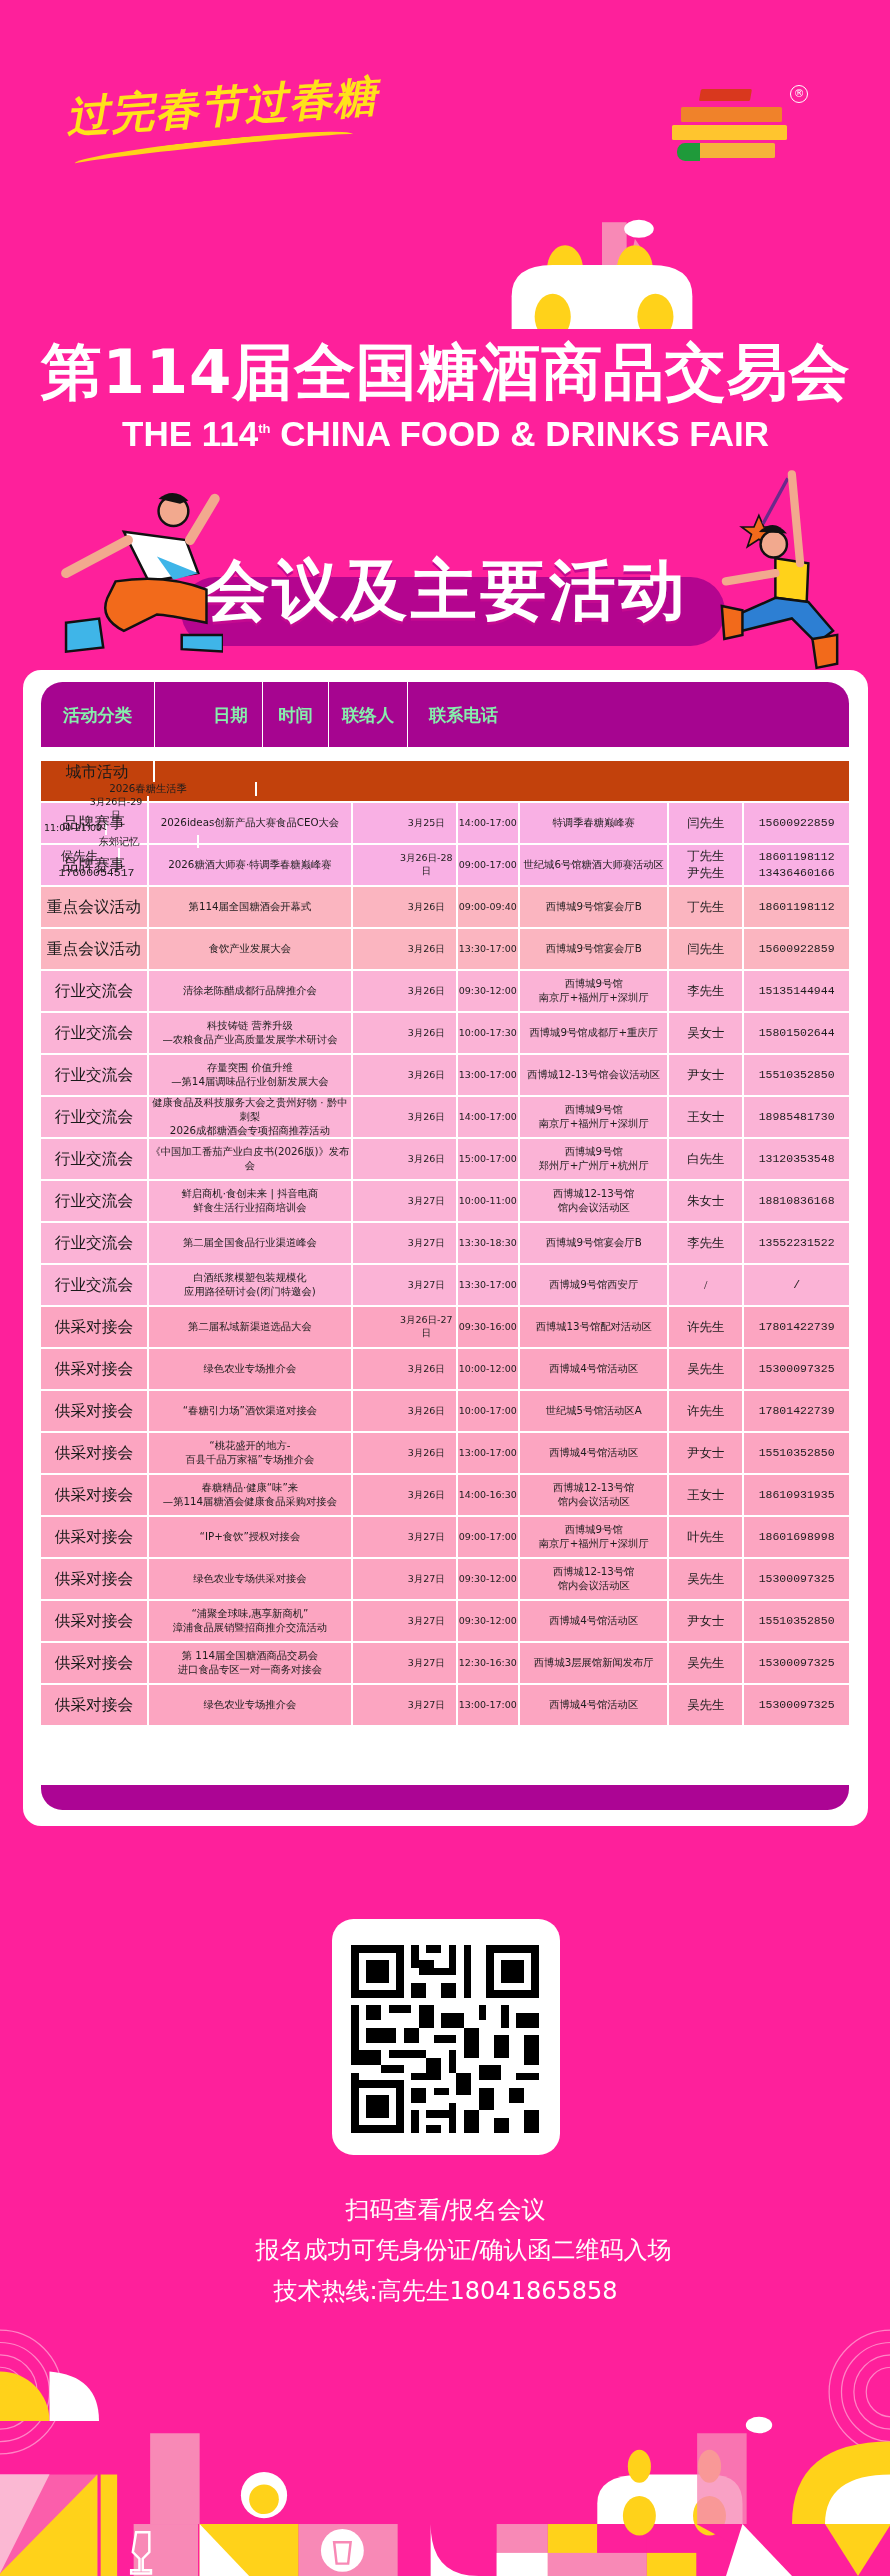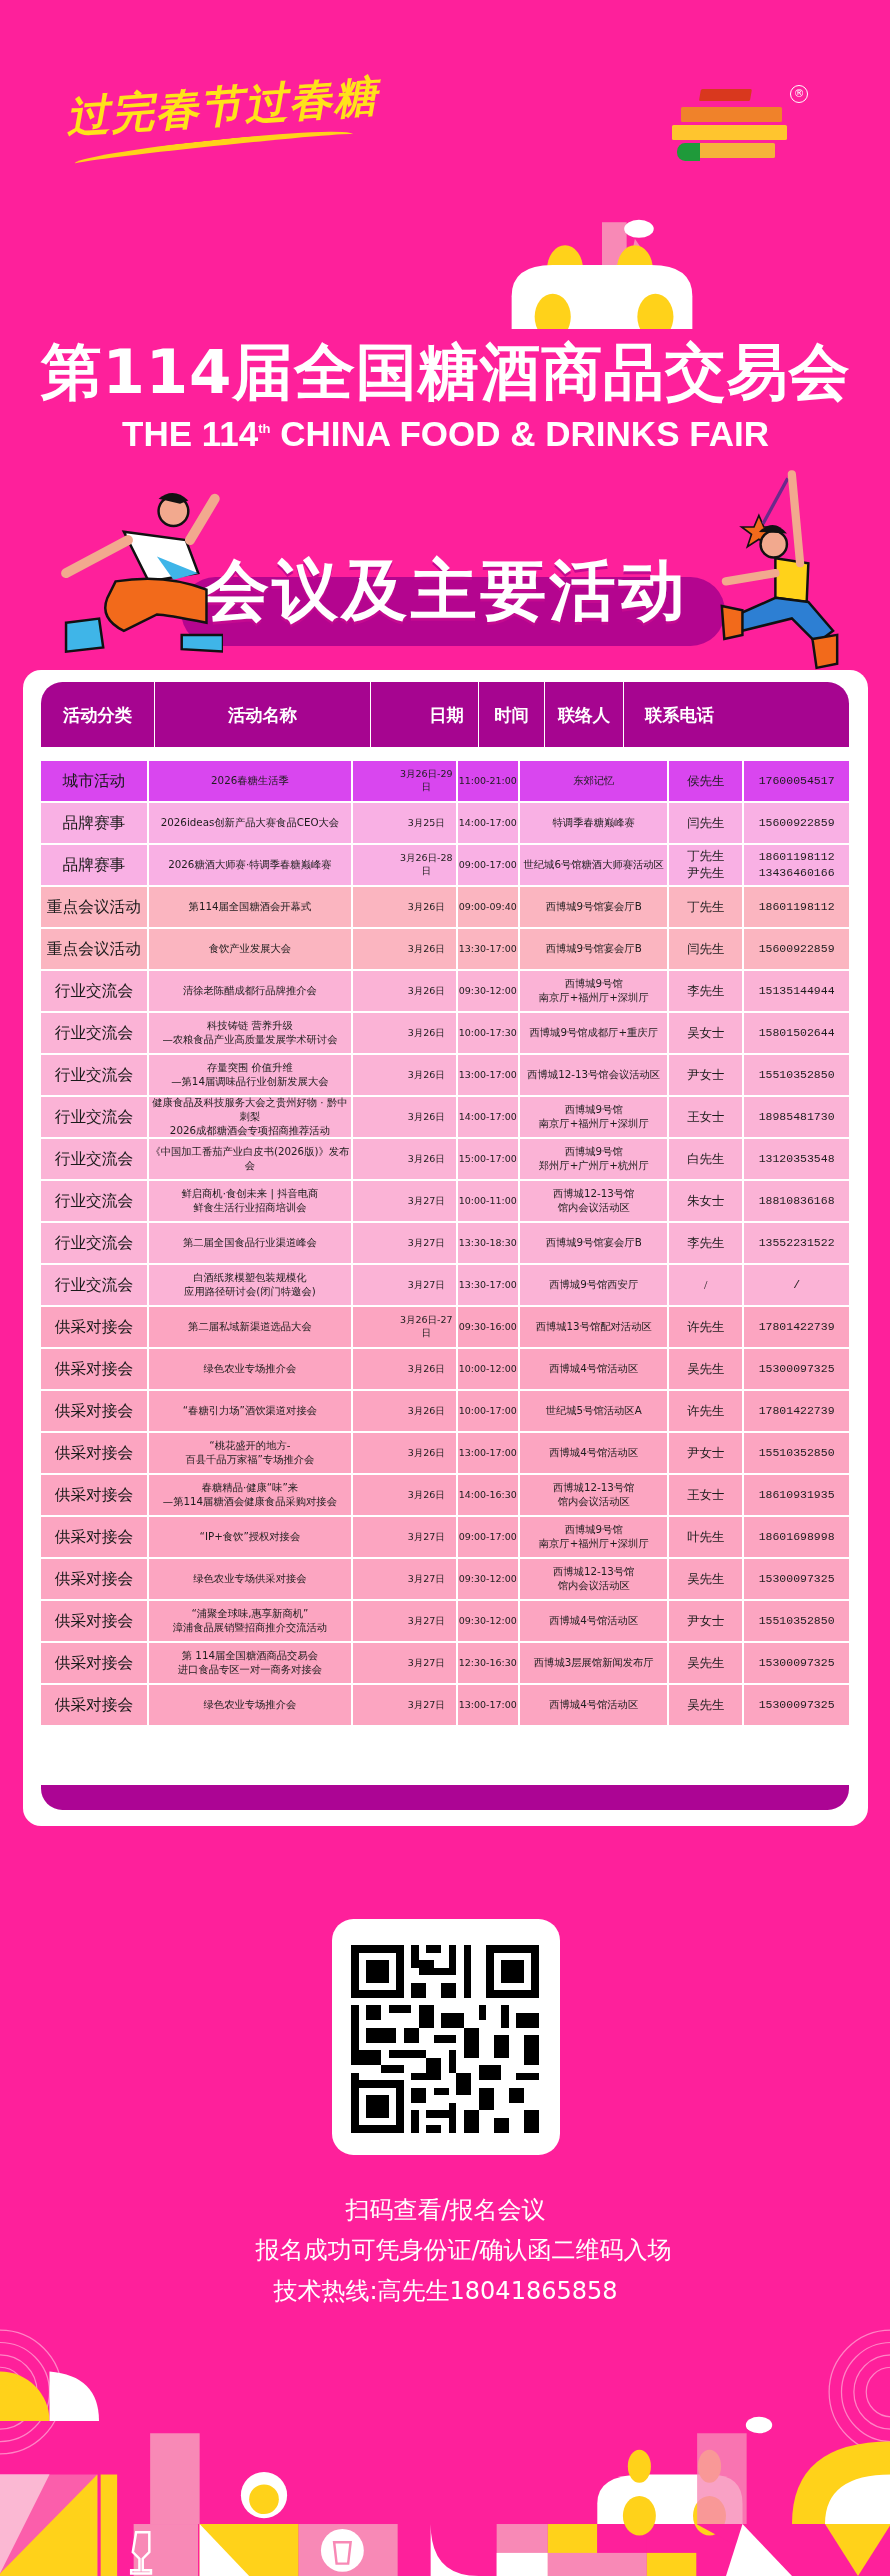--- a/index.html
+++ b/index.html
@@ -59,21 +59,21 @@
   .card {
     left: 23px; top: 670px; width: 845px; height: 1156px;
     background: #fff; border-radius: 18px;
   }
   .thead {
     left: 41px; top: 682px; width: 808px; height: 65px;
     background: #a60590; border-radius: 21.4px 21.4px 0 0;
     display: flex;
   }
   .thead .th {
-    color: #ffffff; font-weight: bold; font-size: 17.3px;
+    color: #86efac; font-weight: bold; font-size: 17.3px;
     display: flex; align-items: center; justify-content: center;
     border-right: 1.6px solid #fff;
   }
   .thead .th:last-child { border-right: none; }
 
   .tbody { left: 41px; top: 761px; width: 808px; }
   .tr { display: flex; height: 42px; border-bottom: 2.5px solid #fff; }
   .td {
     display: flex; align-items: center; justify-content: center; text-align: center;
     border-right: 2.5px solid #fff;
@@ -163,29 +163,28 @@
   <path d="M100 130 L40 140" stroke="#f2a98e" stroke-width="10" stroke-linecap="round"></path>
   <path d="M100 160 L140 165 L170 200 L150 215 L120 185 L60 200 L55 180Z" fill="#2d7fd3" stroke="#111" stroke-width="3"></path>
   <path d="M35 170 L60 175 L60 205 L38 210Z" fill="#f26a1b" stroke="#111" stroke-width="3"></path>
   <path d="M145 210 L175 205 L175 240 L150 245Z" fill="#f26a1b" stroke="#111" stroke-width="3"></path>
 </svg>
 
 <div class="abs card"></div>
 
 <div class="abs thead">
   <div class="th c1">活动分类</div>
-  <div class="th c2">活动名称</div>
   <div class="th c3">日期</div>
   <div class="th c4">时间</div>
   <div class="th c6">联络人</div>
   <div class="th c7">联系电话</div>
 </div>
 
 <div class="abs tbody" id="tbody">
-    <div class="tr" style="background: #d946ef;">
+    <div class="tr" style="background: #c2410c; flex-direction: column;">
       <div class="td c1 cat">城市活动</div>
       <div class="td c2">
         <span>2026春糖生活季</span>
       </div>
       <div class="td c3 date">3月26日-29日</div>
       <div class="td c4 time">11:00-21:00</div>
       <div class="td c5">
         <span>东郊记忆</span>
       </div>
       <div class="td c6 contact">

